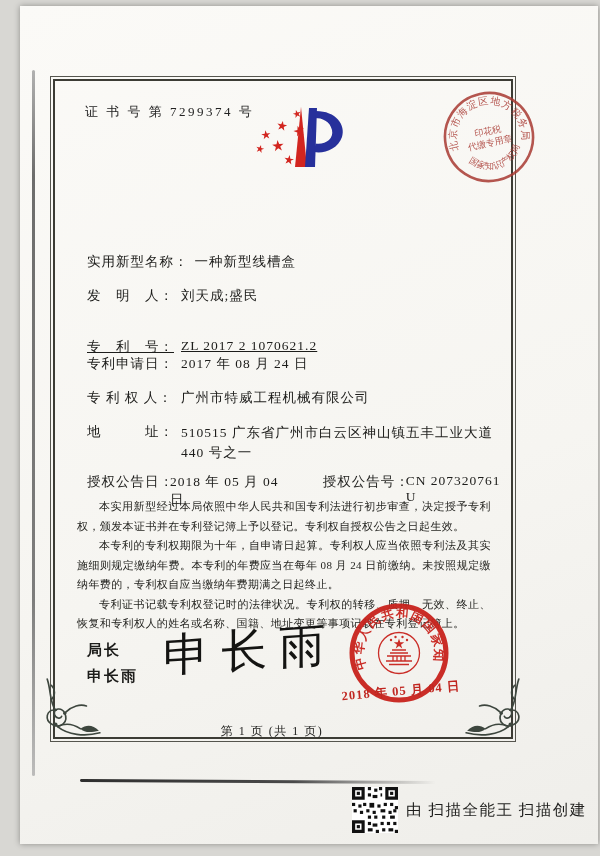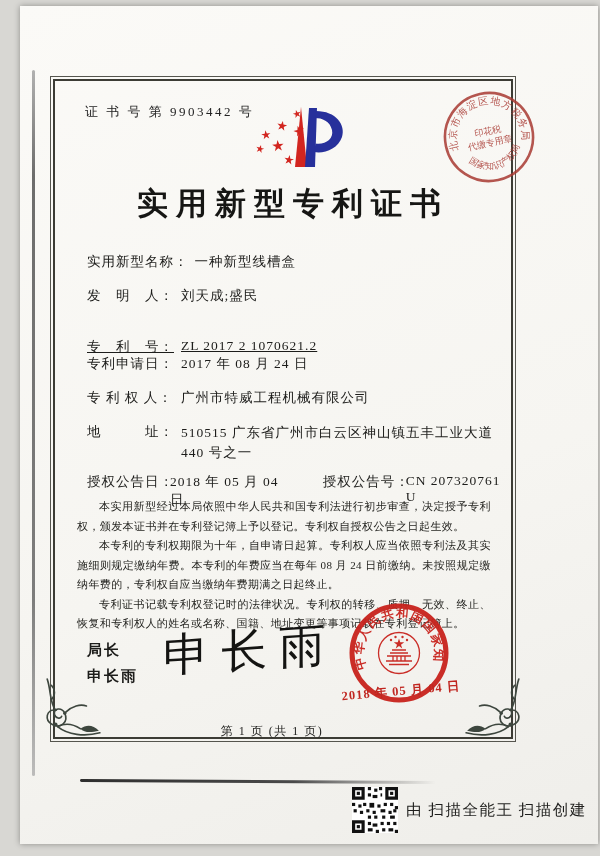--- a/index.html
+++ b/index.html
@@ -92,21 +92,21 @@
 </style>
 </head>
 <body>
 
 <div class="scan-page"></div>
 <div class="page-edge-line"></div>
 
 <div class="frame-outer">
   <div class="frame-inner"></div>
 
-  <div class="cert-no">证 书 号 第 9903442 号</div>
+  <div class="cert-no">证 书 号 第 7299374 号</div>
 
   <svg class="logo" viewBox="0 0 100 86">
     <g fill="#d2251f">
       <path id="star" d="M0,-1 L0.2245,-0.309 L0.951,-0.309 L0.3633,0.118 L0.5878,0.809 L0,0.382 L-0.5878,0.809 L-0.3633,0.118 L-0.951,-0.309 L-0.2245,-0.309 Z" transform="translate(46,15) scale(4.2) rotate(-15)"></path>
       <use href="#star" transform="translate(-14,12) scale(1.35)"></use>
       <path d="M0,-1 L0.2245,-0.309 L0.951,-0.309 L0.3633,0.118 L0.5878,0.809 L0,0.382 L-0.5878,0.809 L-0.3633,0.118 L-0.951,-0.309 L-0.2245,-0.309 Z" transform="translate(31,27) scale(5.2) rotate(10)"></path>
       <path d="M0,-1 L0.2245,-0.309 L0.951,-0.309 L0.3633,0.118 L0.5878,0.809 L0,0.382 L-0.5878,0.809 L-0.3633,0.118 L-0.951,-0.309 L-0.2245,-0.309 Z" transform="translate(15,36) scale(4.8) rotate(-8)"></path>
       <path d="M0,-1 L0.2245,-0.309 L0.951,-0.309 L0.3633,0.118 L0.5878,0.809 L0,0.382 L-0.5878,0.809 L-0.3633,0.118 L-0.951,-0.309 L-0.2245,-0.309 Z" transform="translate(9,50) scale(4.2) rotate(14)"></path>
       <path d="M0,-1 L0.2245,-0.309 L0.951,-0.309 L0.3633,0.118 L0.5878,0.809 L0,0.382 L-0.5878,0.809 L-0.3633,0.118 L-0.951,-0.309 L-0.2245,-0.309 Z" transform="translate(27,47) scale(6) rotate(-5)"></path>
       <path d="M0,-1 L0.2245,-0.309 L0.951,-0.309 L0.3633,0.118 L0.5878,0.809 L0,0.382 L-0.5878,0.809 L-0.3633,0.118 L-0.951,-0.309 L-0.2245,-0.309 Z" transform="translate(38,61) scale(5) rotate(8)"></path>
@@ -127,21 +127,20 @@
     <text font-size="10" fill="#a93a33" letter-spacing="1">
       <textPath href="#taxTop" startOffset="2">北京市海淀区地方税务局</textPath>
     </text>
     <text font-size="9" fill="#a93a33">
       <textPath href="#taxBottom" startOffset="2">国家知识产权局</textPath>
     </text>
     <text x="0" y="-3" text-anchor="middle" font-size="9" fill="#a93a33">印花税</text>
     <text x="0" y="9" text-anchor="middle" font-size="9" fill="#a93a33">代缴专用章</text>
   </svg>
 
-  <div class="cert-title">实用新型专利证书</div>
 
   <div class="field-row row-1">
     <span class="field-label">实用新型名称：</span>
     <span class="field-value">一种新型线槽盒</span>
   </div>
   <div class="field-row row-2">
     <span class="field-label">发　明　人：</span>
     <span class="field-value">刘天成;盛民</span>
   </div>
   <div class="field-row row-3">

